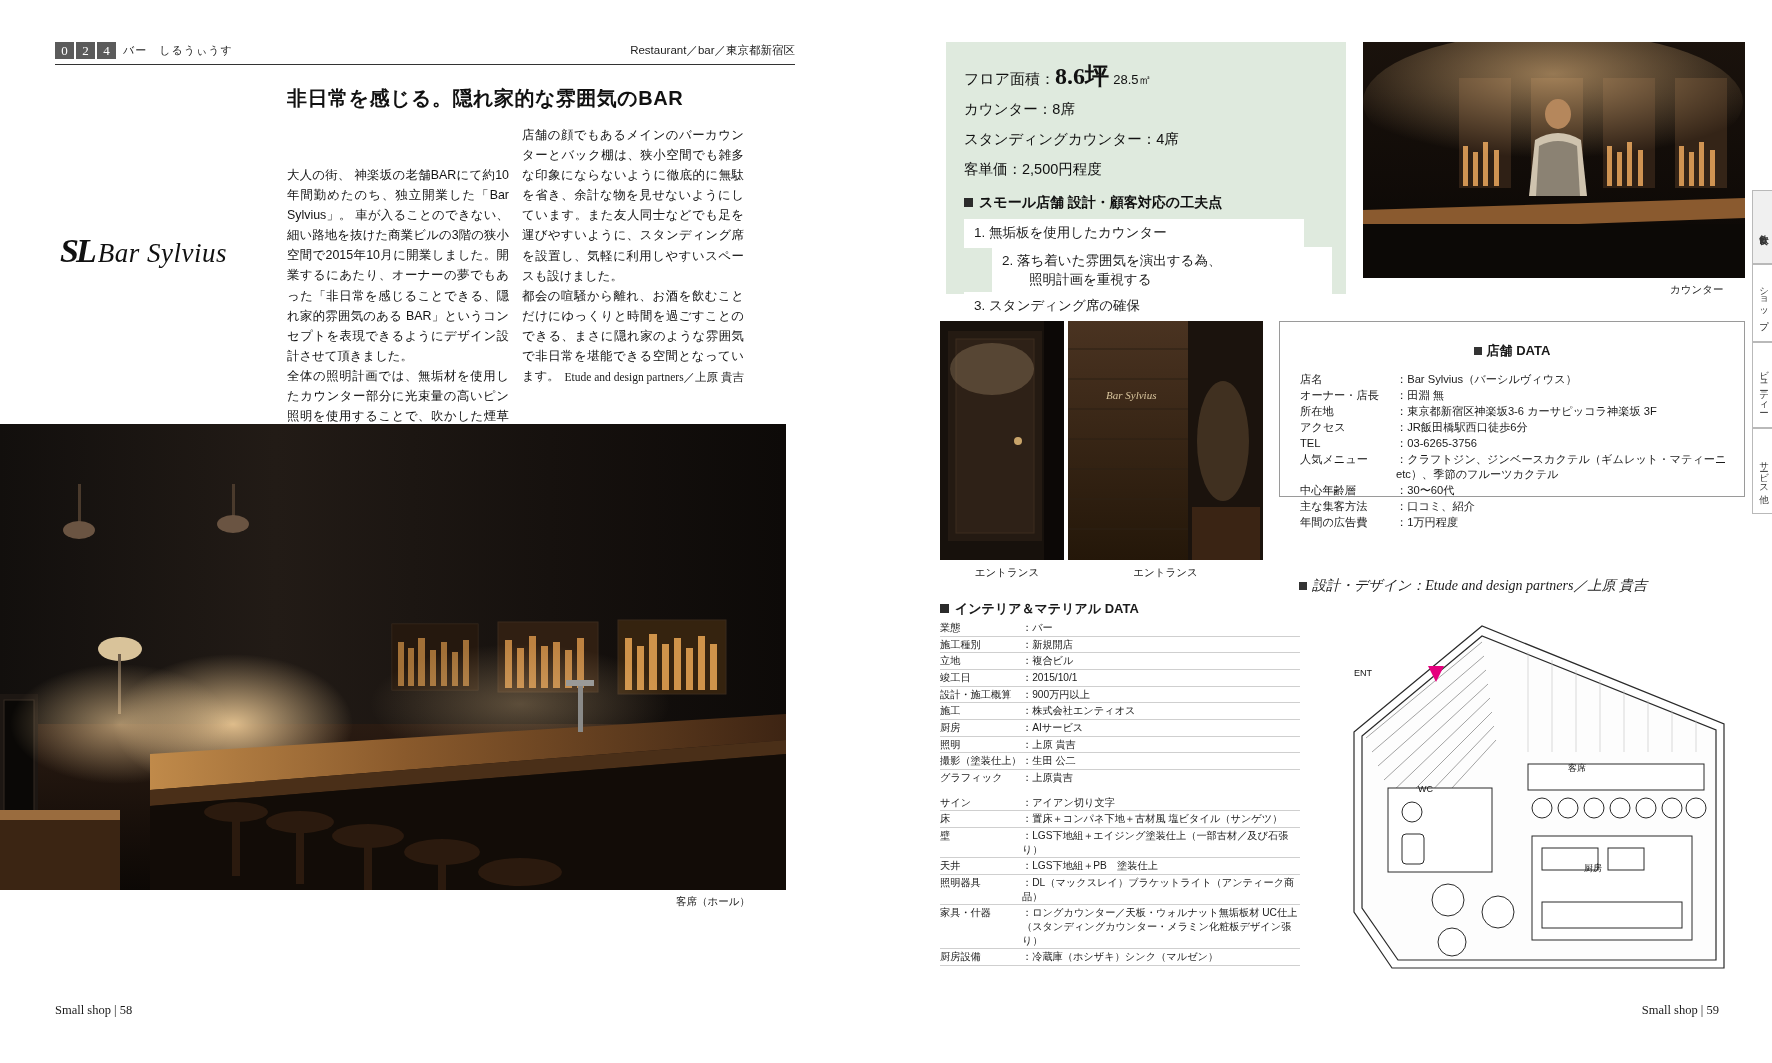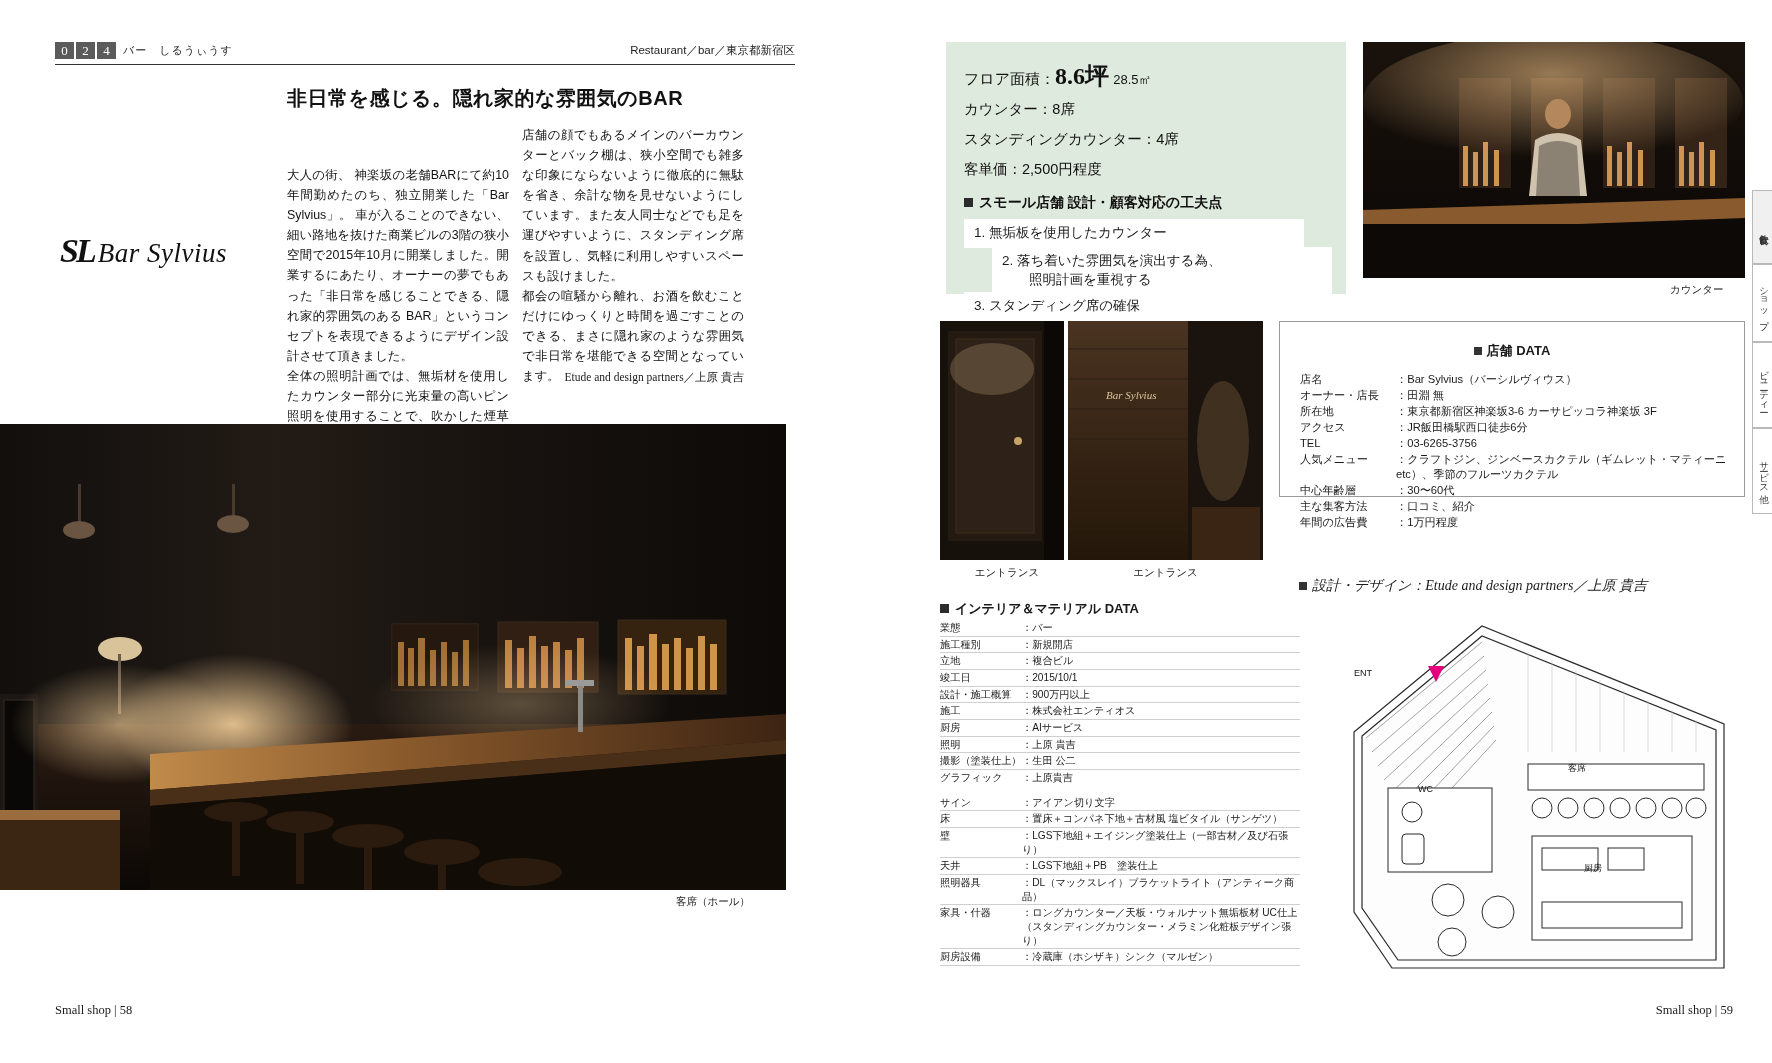--- a/index.html
+++ b/index.html
@@ -74,21 +74,21 @@
   .imd-table{width:100%;border-collapse:collapse;}
   .imd-table td{vertical-align:top;padding:1px 0;border-bottom:1px solid #cfcfcf;}
   .imd-table td.k{width:82px;}
   .imd-table tr.nb td{border-bottom:none;}
   .imd-table tr.gap td{height:7px;border-bottom:none;}
 
   .plan{position:absolute;left:1332px;top:612px;width:412px;height:390px;}
   .plan svg{display:block;}
   .plan-label{position:absolute;font-size:9px;color:#111;}
 
-  .folio-bot-r{position:absolute;right:39px;bottom:45px;font-size:12.5px;font-family:"Liberation Serif",serif;}
+  .folio-bot-r{position:absolute;right:53px;bottom:45px;font-size:12.5px;font-family:"Liberation Serif",serif;}
 </style>
 </head>
 <body>
 
 <div class="page">
 
   <div class="left">
 
     <div class="folio-top">
       <div class="pagenum-box">

